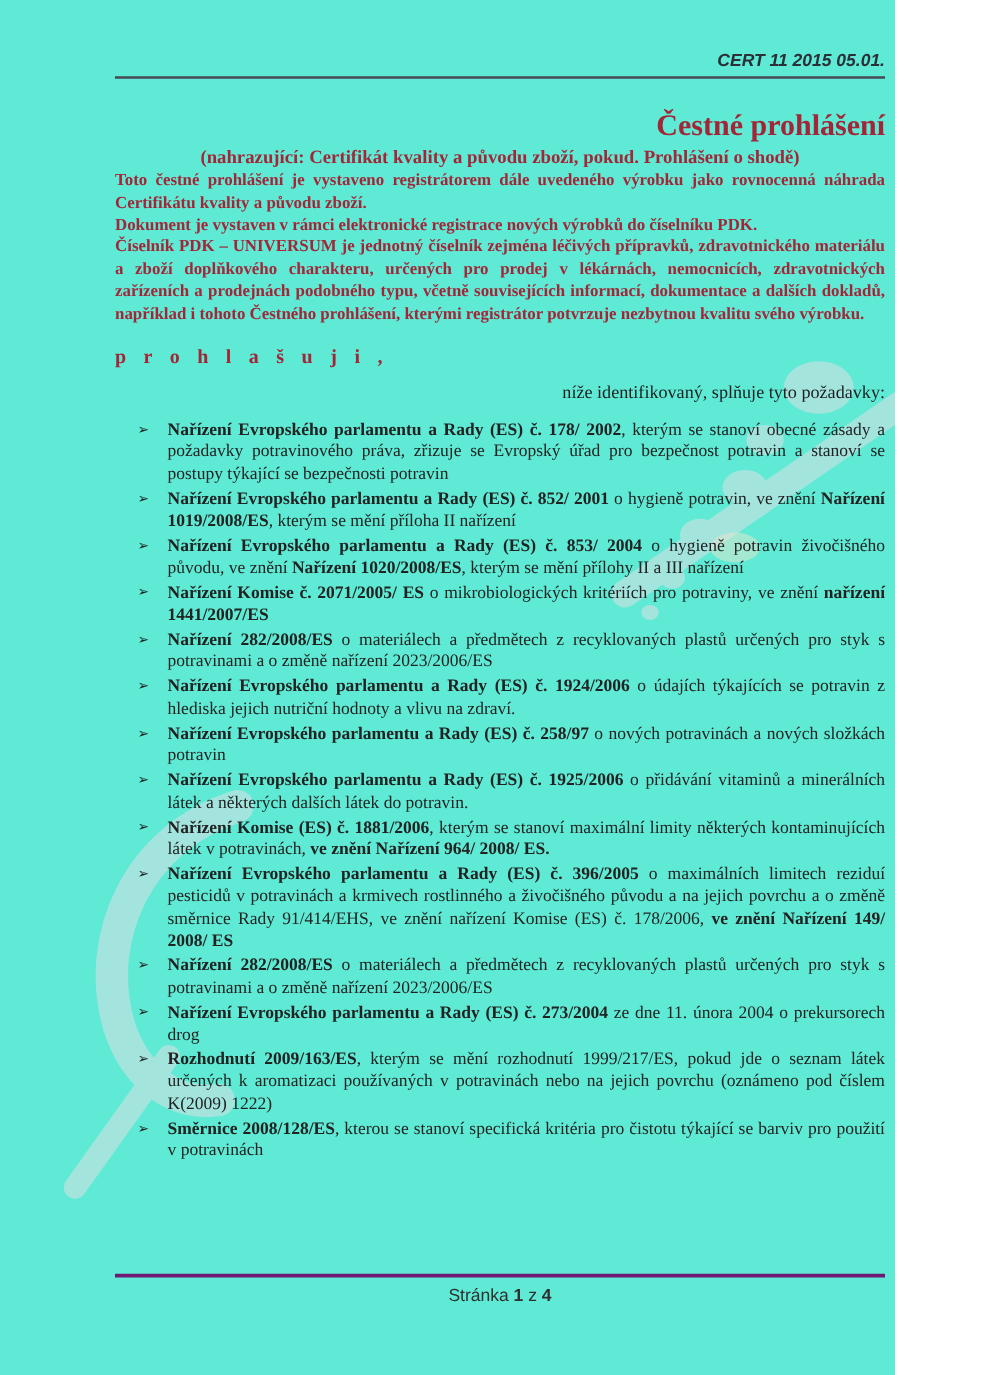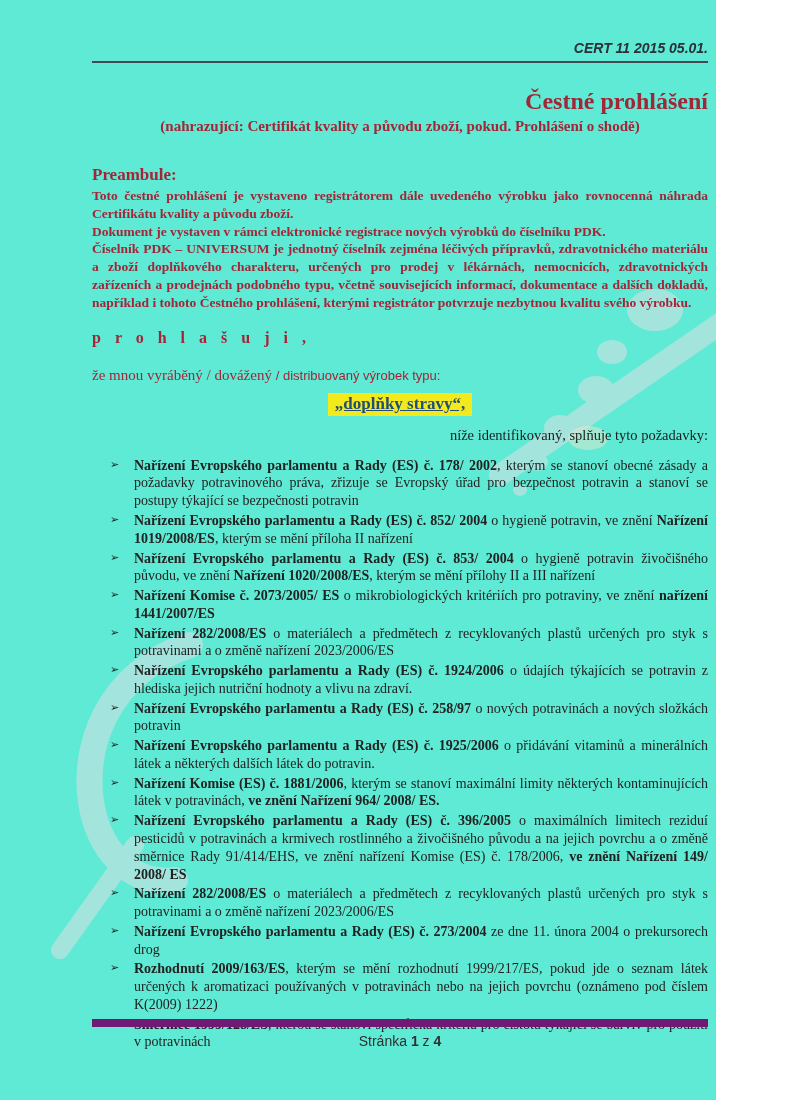--- a/index.html
+++ b/index.html
@@ -88,21 +88,21 @@
   }
   .requirements .bullet{
     position:absolute;left:-24px;top:1px;
     font-family:"DejaVu Sans",sans-serif;
     font-size:11px;color:#1c1c1c;
   }
   .b{font-weight:bold;margin-top:14px;}
 
   .footer{
     position:absolute;left:92px;top:1019px;width:616px;
-    border-top:8px solid #701a75;
+    border-top:3px solid #701a75;
     padding-top:6px;
     text-align:center;
     font-family:"Liberation Sans","DejaVu Sans",sans-serif;
     font-size:14px;color:#2f2f2f;
   }
 </style>
 </head>
 <body>
 
 <div class="page">
@@ -127,51 +127,48 @@
 
   <div class="header layer">
     <span>CERT 11 2015 05.01.</span>
   </div>
 
   <div class="content layer">
 
     <h1 class="title">Čestné prohlášení</h1>
     <div class="subtitle">(nahrazující: Certifikát kvality a původu zboží, pokud. Prohlášení o shodě)</div>
 
-    <h2 class="preambule-heading">Preambule:</h2>
     <div class="preambule-body">
         <p>Toto čestné prohlášení je vystaveno registrátorem dále uvedeného výrobku jako rovnocenná náhrada Certifikátu kvality a původu zboží.</p>
         <p>Dokument je vystaven v rámci elektronické registrace nových výrobků do číselníku PDK.</p>
         <p>Číselník PDK – UNIVERSUM je jednotný číselník zejména léčivých přípravků, zdravotnického materiálu a zboží doplňkového charakteru, určených pro prodej v lékárnách, nemocnicích, zdravotnických zařízeních a prodejnách podobného typu, včetně souvisejících informací, dokumentace a dalších dokladů, například i tohoto Čestného prohlášení, kterými registrátor potvrzuje nezbytnou kvalitu svého výrobku.</p>
       </div>
 
 
     <p class="verb">p r o h l a š u j i ,</p>
 
-    <p class="product-line"><span class="serif-part">že mnou vyráběný / dovážený </span><span class="sans-part"> / distribuovaný výrobek typu:</span></p>
 
-    <p class="product-type-wrap"><span class="product-type">„doplňky stravy“,</span></p>
 
     <p class="req-intro">níže identifikovaný, splňuje tyto požadavky:</p>
 
     <ul class="requirements">
         <li><span class="bullet">➢</span><span><span class="b">Nařízení Evropského parlamentu a Rady (ES) č. 178/ 2002</span><span>, kterým se stanoví obecné zásady a požadavky potravinového práva, zřizuje se Evropský úřad pro bezpečnost potravin a stanoví se postupy týkající se bezpečnosti potravin</span></span></li>
-        <li><span class="bullet">➢</span><span><span class="b">Nařízení Evropského parlamentu a Rady (ES) č. 852/ 2004</span><span> o hygieně potravin, ve znění </span><span class="b">Nařízení 1019/2008/ES</span><span>, kterým se mění příloha II nařízení</span></span></li>
+        <li><span class="bullet">➢</span><span><span class="b">Nařízení Evropského parlamentu a Rady (ES) č. 852/ 2001</span><span> o hygieně potravin, ve znění </span><span class="b">Nařízení 1019/2008/ES</span><span>, kterým se mění příloha II nařízení</span></span></li>
         <li><span class="bullet">➢</span><span><span class="b">Nařízení Evropského parlamentu a Rady (ES) č. 853/ 2004</span><span> o hygieně potravin živočišného původu, ve znění </span><span class="b">Nařízení 1020/2008/ES</span><span>, kterým se mění přílohy II a III nařízení</span></span></li>
-        <li><span class="bullet">➢</span><span><span class="b">Nařízení Komise č. 2073/2005/ ES</span><span> o mikrobiologických kritériích pro potraviny, ve znění </span><span class="b">nařízení 1441/2007/ES</span></span></li>
+        <li><span class="bullet">➢</span><span><span class="b">Nařízení Komise č. 2071/2005/ ES</span><span> o mikrobiologických kritériích pro potraviny, ve znění </span><span class="b">nařízení 1441/2007/ES</span></span></li>
         <li><span class="bullet">➢</span><span><span class="b">Nařízení 282/2008/ES</span><span> o materiálech a předmětech z recyklovaných plastů určených pro styk s potravinami a o změně nařízení 2023/2006/ES</span></span></li>
         <li><span class="bullet">➢</span><span><span class="b">Nařízení Evropského parlamentu a Rady (ES) č. 1924/2006</span><span>  o údajích týkajících se potravin z hlediska jejich nutriční hodnoty a vlivu na zdraví.</span></span></li>
         <li><span class="bullet">➢</span><span><span class="b">Nařízení Evropského parlamentu a Rady (ES) č. 258/97</span><span> o nových potravinách a nových složkách potravin</span></span></li>
         <li><span class="bullet">➢</span><span><span class="b">Nařízení Evropského parlamentu a Rady (ES) č. 1925/2006</span><span>  o přidávání vitaminů a minerálních látek a některých dalších látek do potravin.</span></span></li>
         <li><span class="bullet">➢</span><span><span class="b">Nařízení Komise (ES) č. 1881/2006</span><span>, kterým se stanoví maximální limity některých kontaminujících látek v potravinách, </span><span class="b">ve znění Nařízení 964/ 2008/ ES.</span></span></li>
         <li><span class="bullet">➢</span><span><span class="b">Nařízení Evropského parlamentu a Rady (ES) č. 396/2005</span><span> o maximálních limitech reziduí pesticidů v potravinách a krmivech rostlinného a živočišného původu a na jejich povrchu a o změně směrnice Rady 91/414/EHS, ve znění nařízení Komise (ES) č. 178/2006, </span><span class="b">ve znění Nařízení 149/ 2008/ ES</span></span></li>
         <li><span class="bullet">➢</span><span><span class="b">Nařízení 282/2008/ES</span><span> o materiálech a předmětech z recyklovaných plastů určených pro styk s potravinami a o změně nařízení 2023/2006/ES</span></span></li>
         <li><span class="bullet">➢</span><span><span class="b">Nařízení Evropského parlamentu a Rady (ES) č. 273/2004</span><span> ze dne 11. února 2004 o prekursorech drog</span></span></li>
         <li><span class="bullet">➢</span><span><span class="b">Rozhodnutí 2009/163/ES</span><span>, kterým se mění rozhodnutí 1999/217/ES, pokud jde o seznam látek určených k aromatizaci používaných v potravinách nebo na jejich povrchu (oznámeno pod číslem K(2009) 1222)</span></span></li>
-        <li><span class="bullet">➢</span><span><span class="b">Směrnice 1999/128/ES</span><span>, kterou se stanoví specifická kritéria pro čistotu týkající se barviv pro použití v potravinách</span></span></li>
+        <li><span class="bullet">➢</span><span><span class="b">Směrnice 2008/128/ES</span><span>, kterou se stanoví specifická kritéria pro čistotu týkající se barviv pro použití v potravinách</span></span></li>
       </ul>
 
   </div>
 
   <div class="footer layer">
     <span><span>Stránka </span><span class="b">1</span><span> z </span><span class="b">4</span></span>
   </div>
 
 </div>
 

